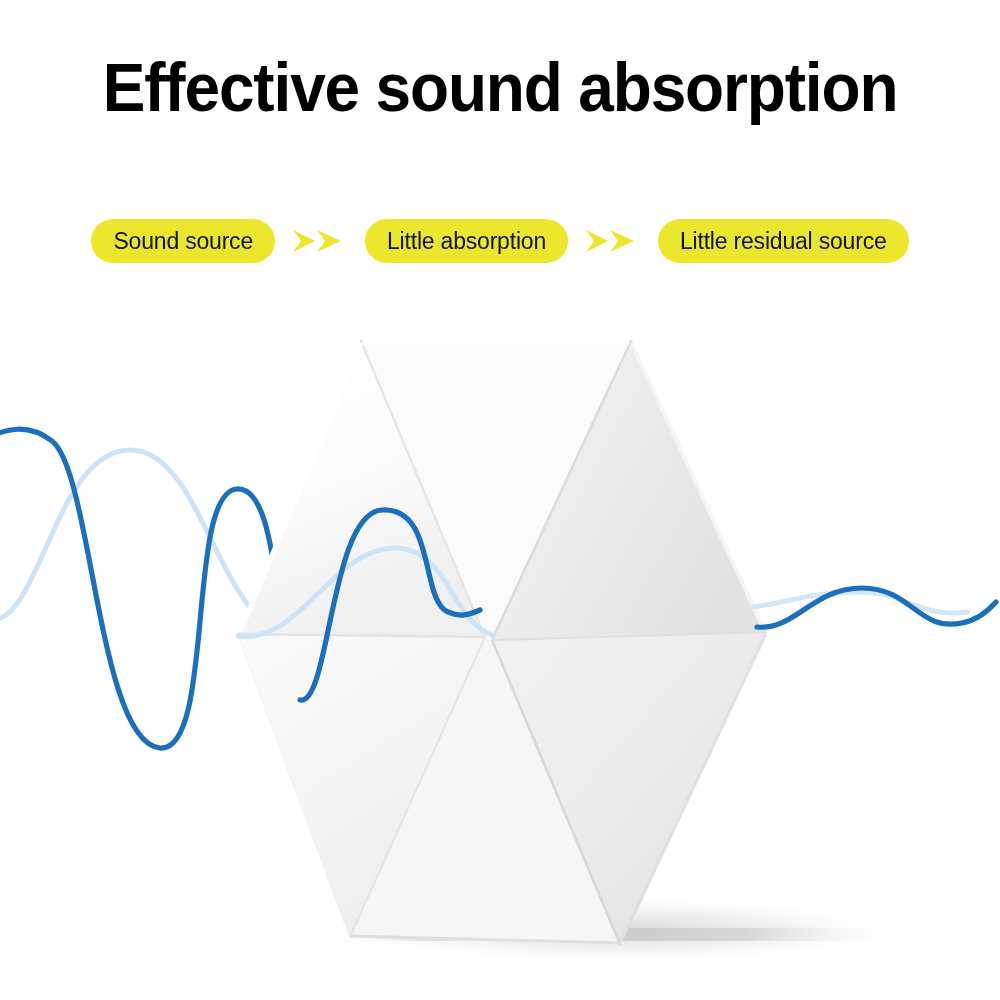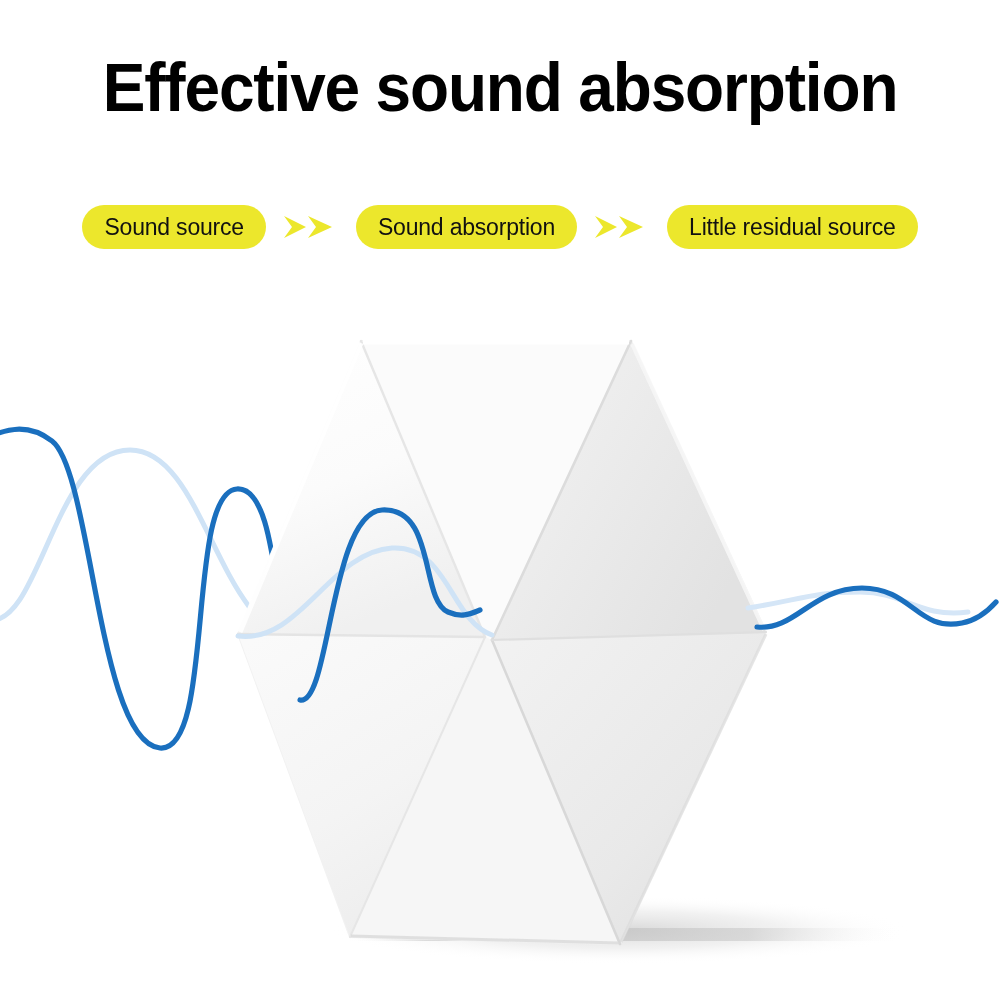--- a/index.html
+++ b/index.html
@@ -34,21 +34,21 @@
     color: #000000;
     transform: scaleX(0.94);
     transform-origin: 50% 50%;
     white-space: nowrap;
   }
 
   
   #pill-row {
     position: absolute;
     left: 0;
-    top: 203px;
+    top: 217px;
     width: 1000px;
     height: 48px;
     display: flex;
     align-items: center;
     justify-content: center;
     gap: 8px;
   }
   .pill {
     background: #ece72c;
     color: #111111;
@@ -234,21 +234,21 @@
     </div>
 
     <div class="arrow-sep">
       <svg width="58" height="26" viewBox="0 0 58 26" aria-hidden="true">
         <path d="M2 2 L24 13 L2 24 L10 13 Z" fill="#ece72c"></path>
         <path d="M26 2 L50 13 L26 24 L34 13 Z" fill="#ece72c"></path>
       </svg>
     </div>
 
     <div class="pill">
-      <span>Sound absorption</span>
+      <span>Little absorption</span>
     </div>
 
     <div class="arrow-sep">
       <svg width="58" height="26" viewBox="0 0 58 26" aria-hidden="true">
         <path d="M2 2 L24 13 L2 24 L10 13 Z" fill="#ece72c"></path>
         <path d="M26 2 L50 13 L26 24 L34 13 Z" fill="#ece72c"></path>
       </svg>
     </div>
 
     <div class="pill">

